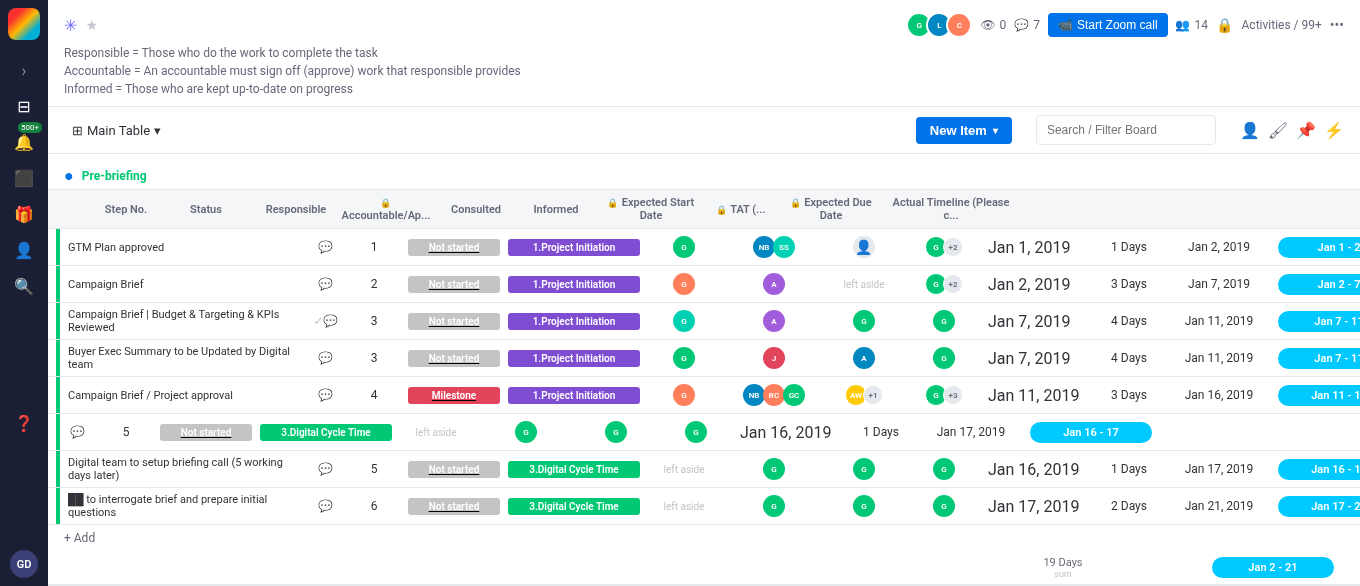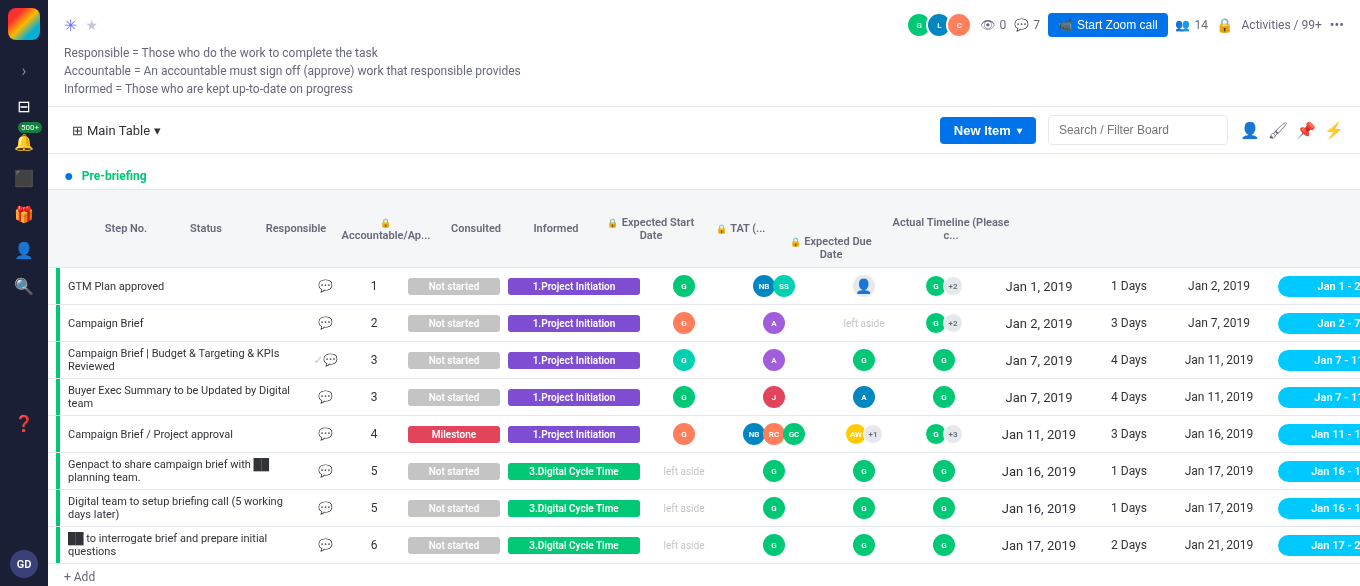--- a/index.html
+++ b/index.html
@@ -192,54 +192,54 @@
     .col-chat { width: 36px; flex-shrink: 0; }
     .col-step { width: 60px; flex-shrink: 0; padding: 6px 4px; text-align: center; }
     .col-status { width: 100px; flex-shrink: 0; padding: 6px 4px; text-align: center; }
     .col-cycle { width: 140px; flex-shrink: 0; padding: 6px 4px; text-align: center; }
     .col-responsible { width: 80px; flex-shrink: 0; padding: 6px 4px; text-align: center; }
     .col-accountable { width: 100px; flex-shrink: 0; padding: 6px 4px; text-align: center; }
     .col-consulted { width: 80px; flex-shrink: 0; padding: 6px 4px; text-align: center; }
     .col-informed { width: 80px; flex-shrink: 0; padding: 6px 4px; text-align: center; }
     .col-startdate { width: 110px; flex-shrink: 0; padding: 6px 4px; text-align: center; }
     .col-tat { width: 70px; flex-shrink: 0; padding: 6px 4px; text-align: center; }
-    .col-duedate { width: 110px; flex-shrink: 0; padding: 6px 4px; text-align: center; margin-top: 39px; }
+    .col-duedate { width: 110px; flex-shrink: 0; padding: 6px 4px; text-align: center; }
     .col-timeline { width: 130px; flex-shrink: 0; padding: 6px 4px; text-align: center; }
 
     
     .table-row {
       display: flex;
       align-items: center;
       border-bottom: 1px solid #e5e8ec;
       min-height: 36px;
       min-width: 1280px;
     }
 
     .row-indent { width: 8px; flex-shrink: 0; }
     .row-color-bar { width: 4px; height: 100%; min-height: 36px; flex-shrink: 0; }
     .row-color-green { background: #00c875; }
 
     .cell-name { width: 248px; flex-shrink: 0; padding: 4px 8px; font-size: 11px; color: #323338; display: flex; align-items: center; gap: 4px; }
     .cell-chat { width: 36px; flex-shrink: 0; display: flex; align-items: center; justify-content: center; color: #c5c7d4; cursor: pointer; }
     .cell-step { width: 60px; flex-shrink: 0; padding: 4px; text-align: center; font-size: 12px; color: #323338; }
-    .cell-status { width: 100px; flex-shrink: 0; padding: 2px 4px; }
+    .cell-status { width: 100px; flex-shrink: 0; padding: 2px 4px; text-decoration: underline; }
     .status-pill { font-size: 10px; font-weight: 600; border-radius: 3px; padding: 3px 6px; text-align: center; }
     .status-notstarted { background: #c4c4c4; color: #fff; }
     .status-milestone { background: #e2445c; color: #fff; }
 
     .cell-cycle { width: 140px; flex-shrink: 0; padding: 2px 4px; }
     .cycle-pill { font-size: 10px; font-weight: 600; border-radius: 3px; padding: 3px 6px; text-align: center; }
     .cycle-init { background: #7e4dd2; color: #fff; }
     .cycle-digital { background: #00c875; color: #fff; }
 
     .cell-responsible { width: 80px; flex-shrink: 0; display: flex; align-items: center; justify-content: center; }
     .cell-accountable { width: 100px; flex-shrink: 0; display: flex; align-items: center; justify-content: center; gap: 2px; }
     .cell-consulted { width: 80px; flex-shrink: 0; display: flex; align-items: center; justify-content: center; }
     .cell-informed { width: 80px; flex-shrink: 0; display: flex; align-items: center; justify-content: center; }
-    .cell-startdate { width: 110px; flex-shrink: 0; padding: 4px; text-align: center; font-size: 13px; color: #323338; }
+    .cell-startdate { width: 110px; flex-shrink: 0; padding: 4px; text-align: left; font-size: 16px; color: #323338; }
     .cell-tat { width: 70px; flex-shrink: 0; padding: 4px; text-align: center; font-size: 12px; color: #323338; }
     .cell-duedate { width: 110px; flex-shrink: 0; padding: 4px; text-align: center; font-size: 12px; color: #323338; }
     .cell-timeline { width: 130px; flex-shrink: 0; padding: 2px 4px; }
 
     .timeline-pill {
       background: #00c9ff;
       color: #fff;
       font-size: 11px;
       font-weight: 600;
       border-radius: 12px;
@@ -377,21 +377,21 @@
     </div>
   </div>
 
   <div class="toolbar">
     <div class="main-table-btn">
       <span>⊞</span>
       <span>Main Table</span>
       <span>▾</span>
     </div>
 
-    <div style="margin-left:auto; display:flex; align-items:center; gap:12px;">
+    <div style="margin-left:auto; display:flex; align-items:center; gap:24px;">
       <button class="new-item-btn">
         <span>New Item</span>
         <span class="chevron">▾</span>
       </button>
       <input class="search-input" type="text" placeholder="Search / Filter Board" style="">
       <div class="toolbar-icons">
         <span class="toolbar-icon">👤</span>
         <span class="toolbar-icon">🖌</span>
         <span class="toolbar-icon">📌</span>
         <span class="toolbar-icon">⚡</span>
@@ -604,21 +604,20 @@
       <div class="cell-tat">3 Days</div>
       <div class="cell-duedate">Jan 16, 2019</div>
       <div class="cell-timeline">
           <div class="timeline-pill">Jan 11 - 16</div>
         </div>
     </div>
 
     <div class="table-row">
       <div class="row-indent"></div>
       <div class="row-color-bar row-color-green"></div>
-      <div class="cell-name">Genpact to share campaign brief with ██ planning team.</div>
       <div class="cell-chat">💬</div>
       <div class="cell-step">5</div>
       <div class="cell-status">
           <div class="status-pill status-notstarted">Not started</div>
         </div>
       <div class="cell-cycle">
           <div class="cycle-pill cycle-digital">3.Digital Cycle Time</div>
         </div>
       <div class="cell-responsible">
           <span class="text-muted">left aside</span>

